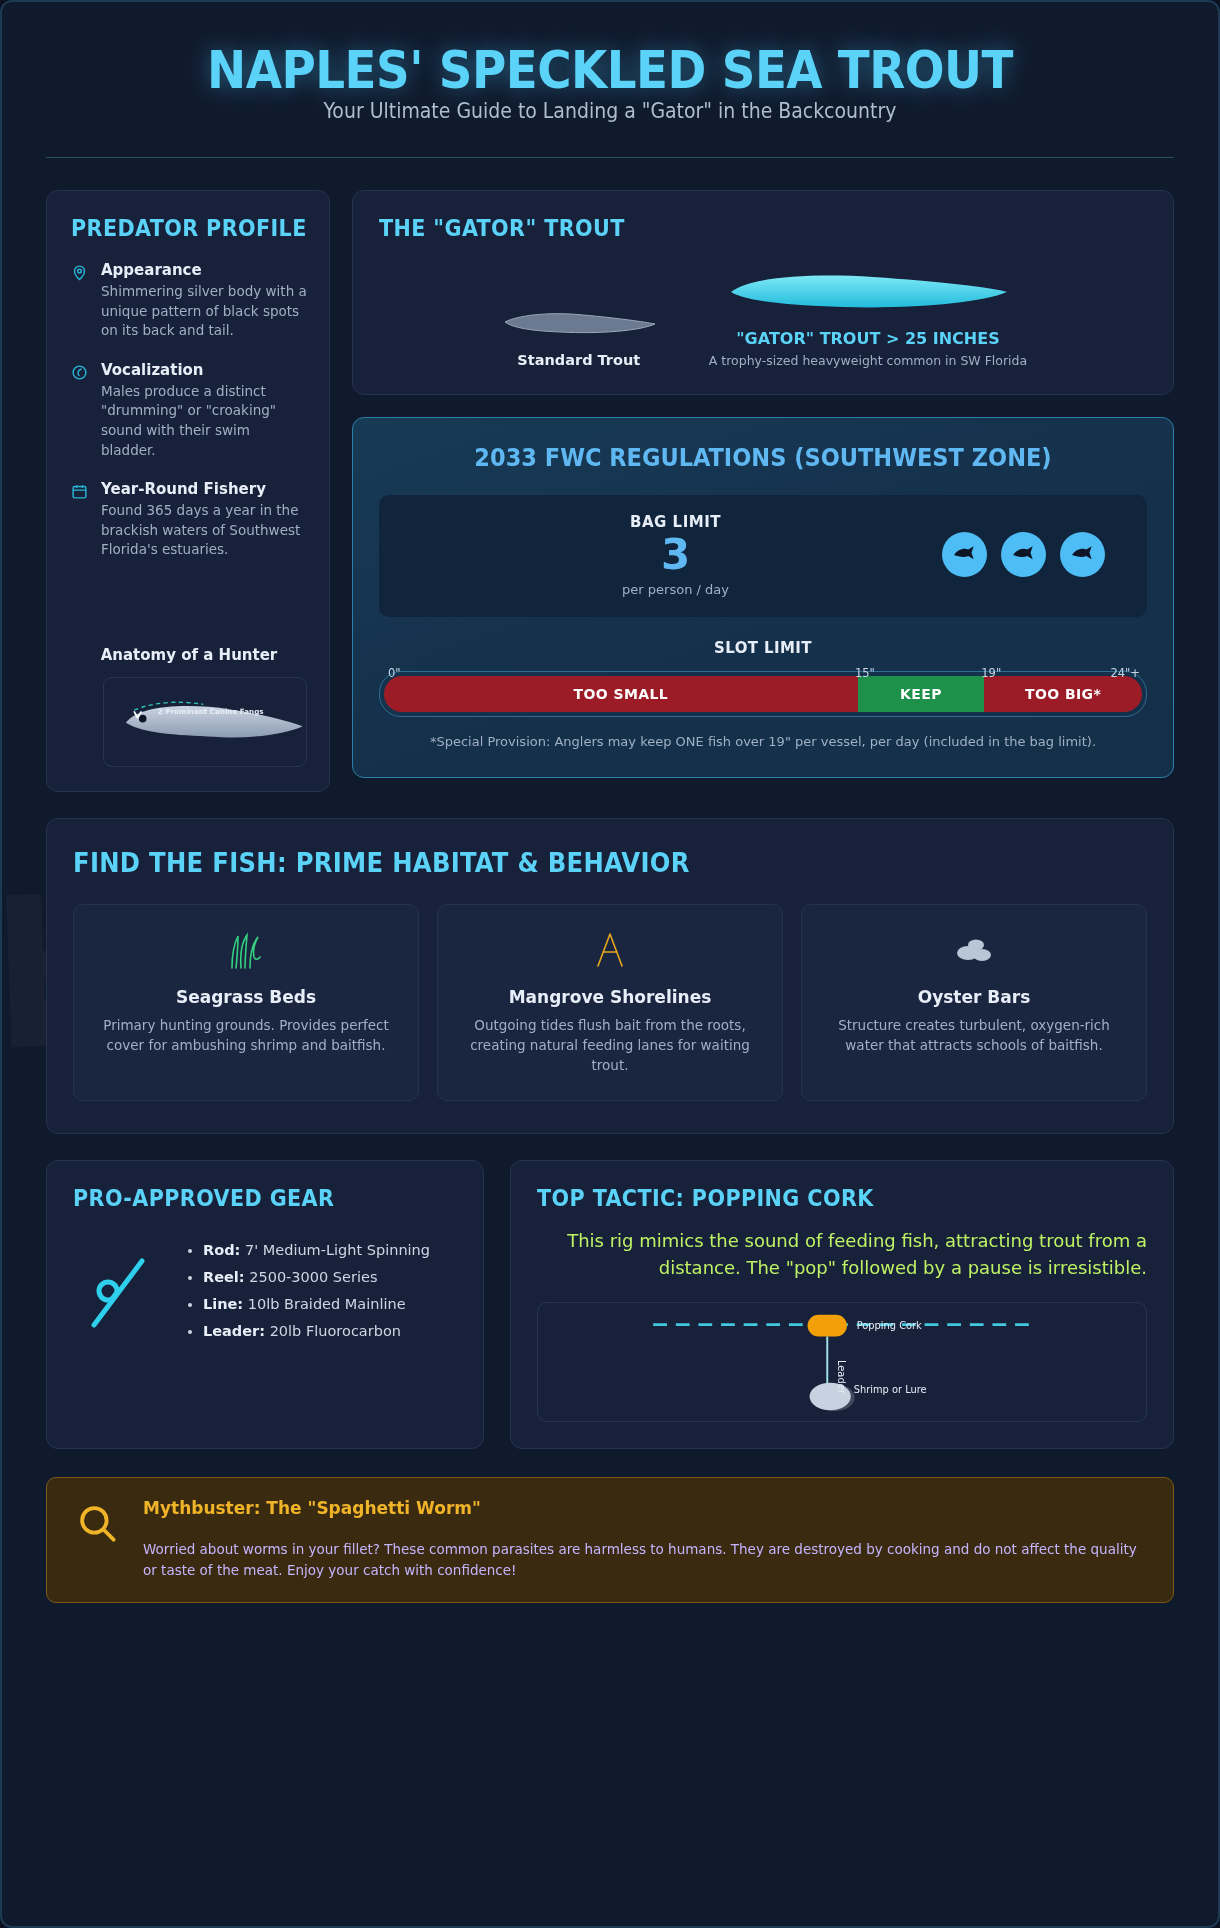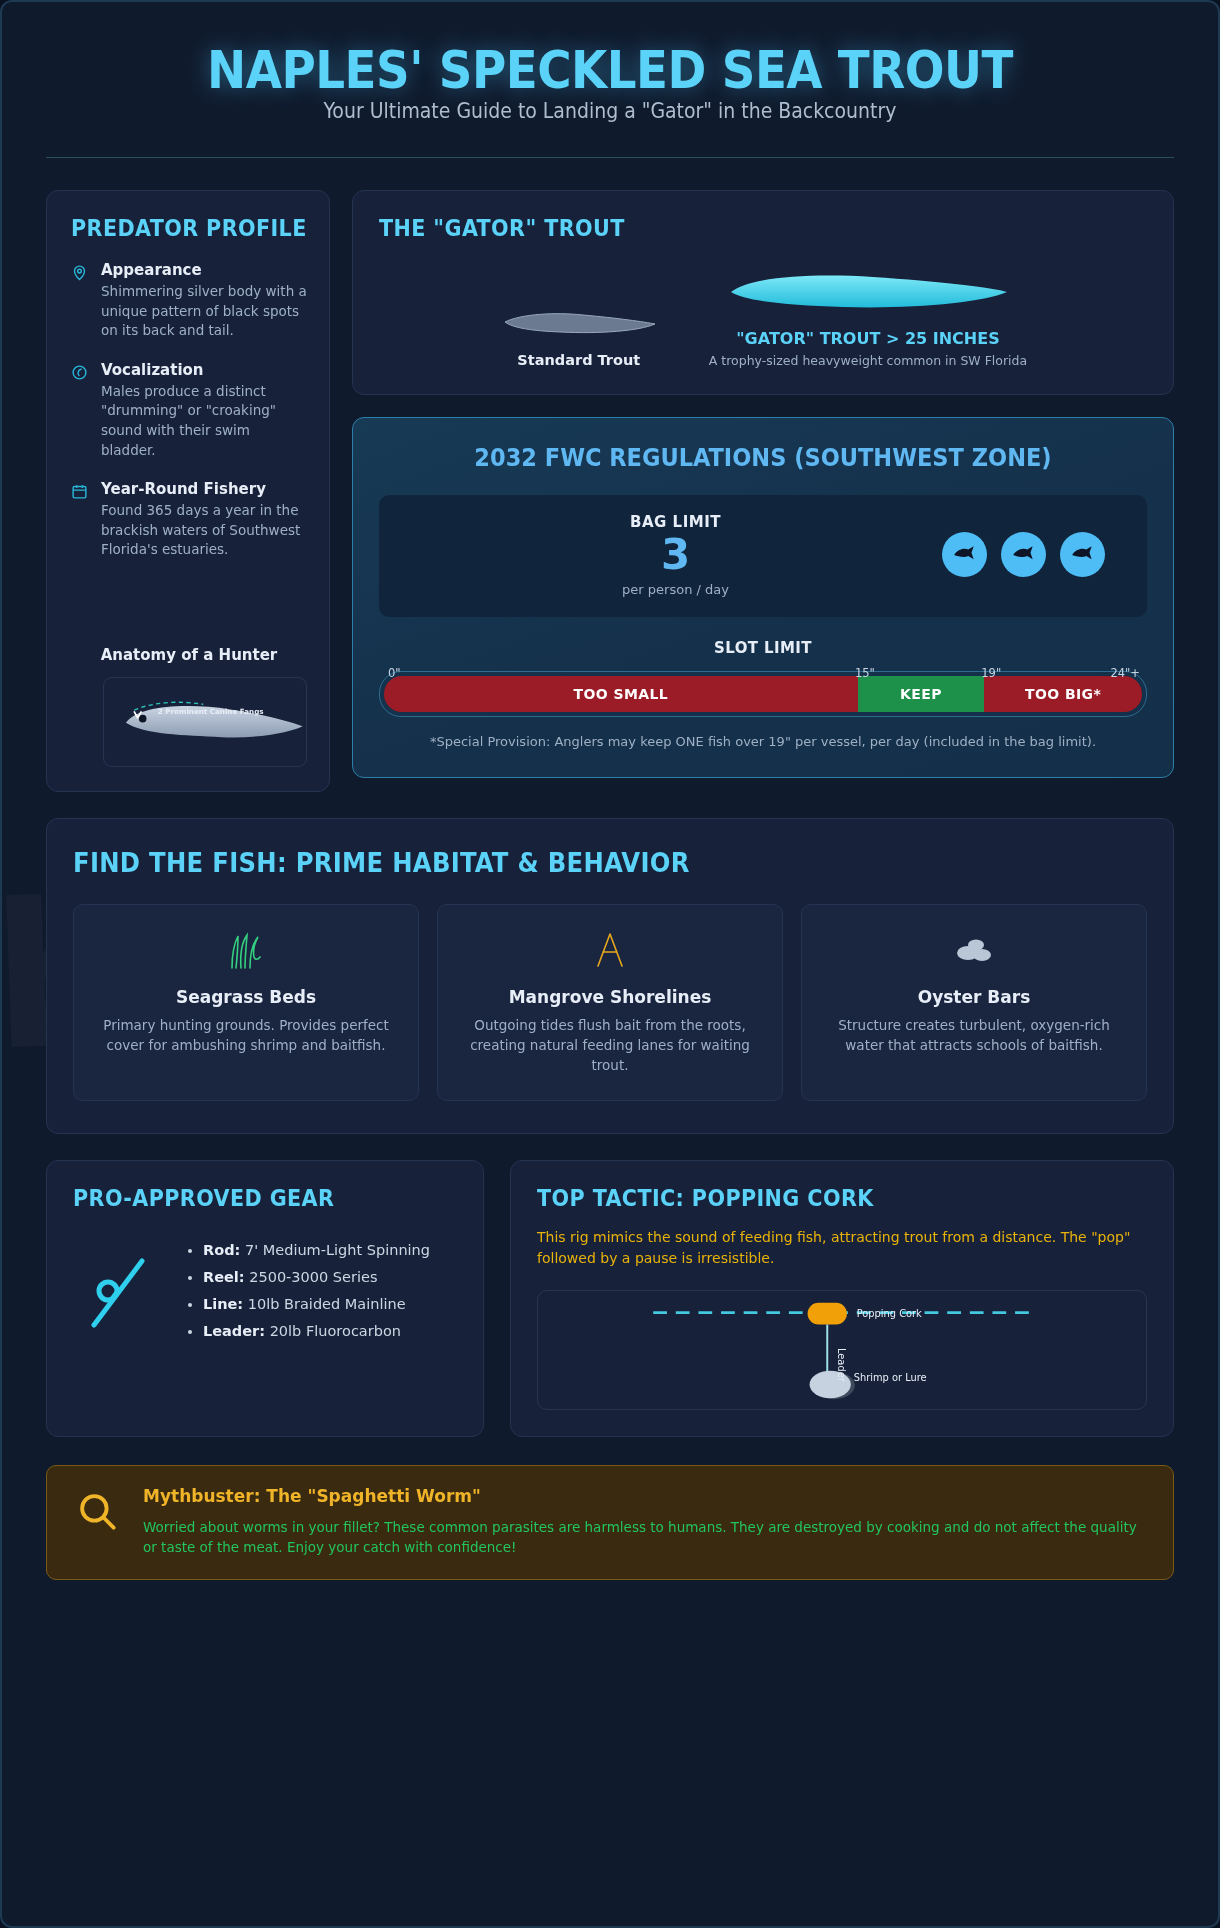--- a/index.html
+++ b/index.html
@@ -166,37 +166,37 @@
   
   .row-bot { display: flex; gap: 26px; margin-top: 26px; align-items: stretch; }
   .gear { flex: 0 0 438px; padding: 24px 26px 26px 26px; }
   .gear-body { display: flex; align-items: center; gap: 10px; margin-top: 20px; }
   .gear-ico { flex: none; width: 92px; display: flex; align-items: center; justify-content: center; }
   .gear-list { list-style: disc; padding-left: 28px; }
   .gear-list li { font-size: 14.5px; color: #ccd7e4; margin: 11px 0; }
   .gear-list li b { color: #e8eef7; }
 
   .tactic { flex: 1; padding: 24px 26px 26px 26px; }
-  .tactic-p { font-size: 14px; color: #eab308; line-height: 1.55; margin-top: 16px; }
+  .tactic-p { font-size: 18px; color: #bef264; line-height: 1.55; margin-top: 16px; text-align: right; }
   .rig { margin-top: 20px; border: 1px solid #273552; border-radius: 10px; height: 120px; position: relative; overflow: hidden; }
 
   
   .myth {
     margin-top: 28px;
     background: #3a2a10;
     border: 1px solid #7a5a16;
     border-radius: 10px;
     padding: 20px 24px 22px 24px;
     display: flex;
     gap: 20px;
     align-items: flex-start;
   }
   .myth-ico { flex: none; width: 52px; display: flex; justify-content: center; padding-top: 4px; }
   .myth-t { font-size: 17px; font-weight: 700; color: #f0b429; }
-  .myth-d { font-size: 13.5px; color: #22c55e; line-height: 1.5; margin-top: 11px; }
+  .myth-d { font-size: 13.5px; color: #c4b5fd; line-height: 1.5; margin-top: 21px; }
 </style>
 </head>
 <body>
 
 <div class="page">
   <div class="watermark">barracuda</div>
 
   <div class="inner">
 
     <div class="title">NAPLES' SPECKLED SEA TROUT</div>
@@ -286,21 +286,21 @@
                 </defs>
                 <path d="M8 23 C26 8 88 4 150 8 C214 12 272 19 284 23 C258 34 190 40 120 38 C62 36 22 32 8 23 Z" fill="url(#gg)"></path>
               </svg>
               <div class="g-lbl-gator">"GATOR" TROUT &gt; 25 INCHES</div>
               <div class="g-sub">A trophy-sized heavyweight common in SW Florida</div>
             </div>
           </div>
         </div>
 
         <div class="reg">
-          <div class="reg-h">2032 FWC REGULATIONS (SOUTHWEST ZONE)</div>
+          <div class="reg-h">2033 FWC REGULATIONS (SOUTHWEST ZONE)</div>
 
           <div class="bag">
             <div class="bag-l">
               <div class="bag-t">BAG LIMIT</div>
               <div class="bag-n">3</div>
               <div class="bag-s">per person / day</div>
             </div>
             <div class="bag-icons">
               <div class="fishdot">
                 <svg width="26" height="26" viewBox="0 0 24 24" fill="#0d1526">

